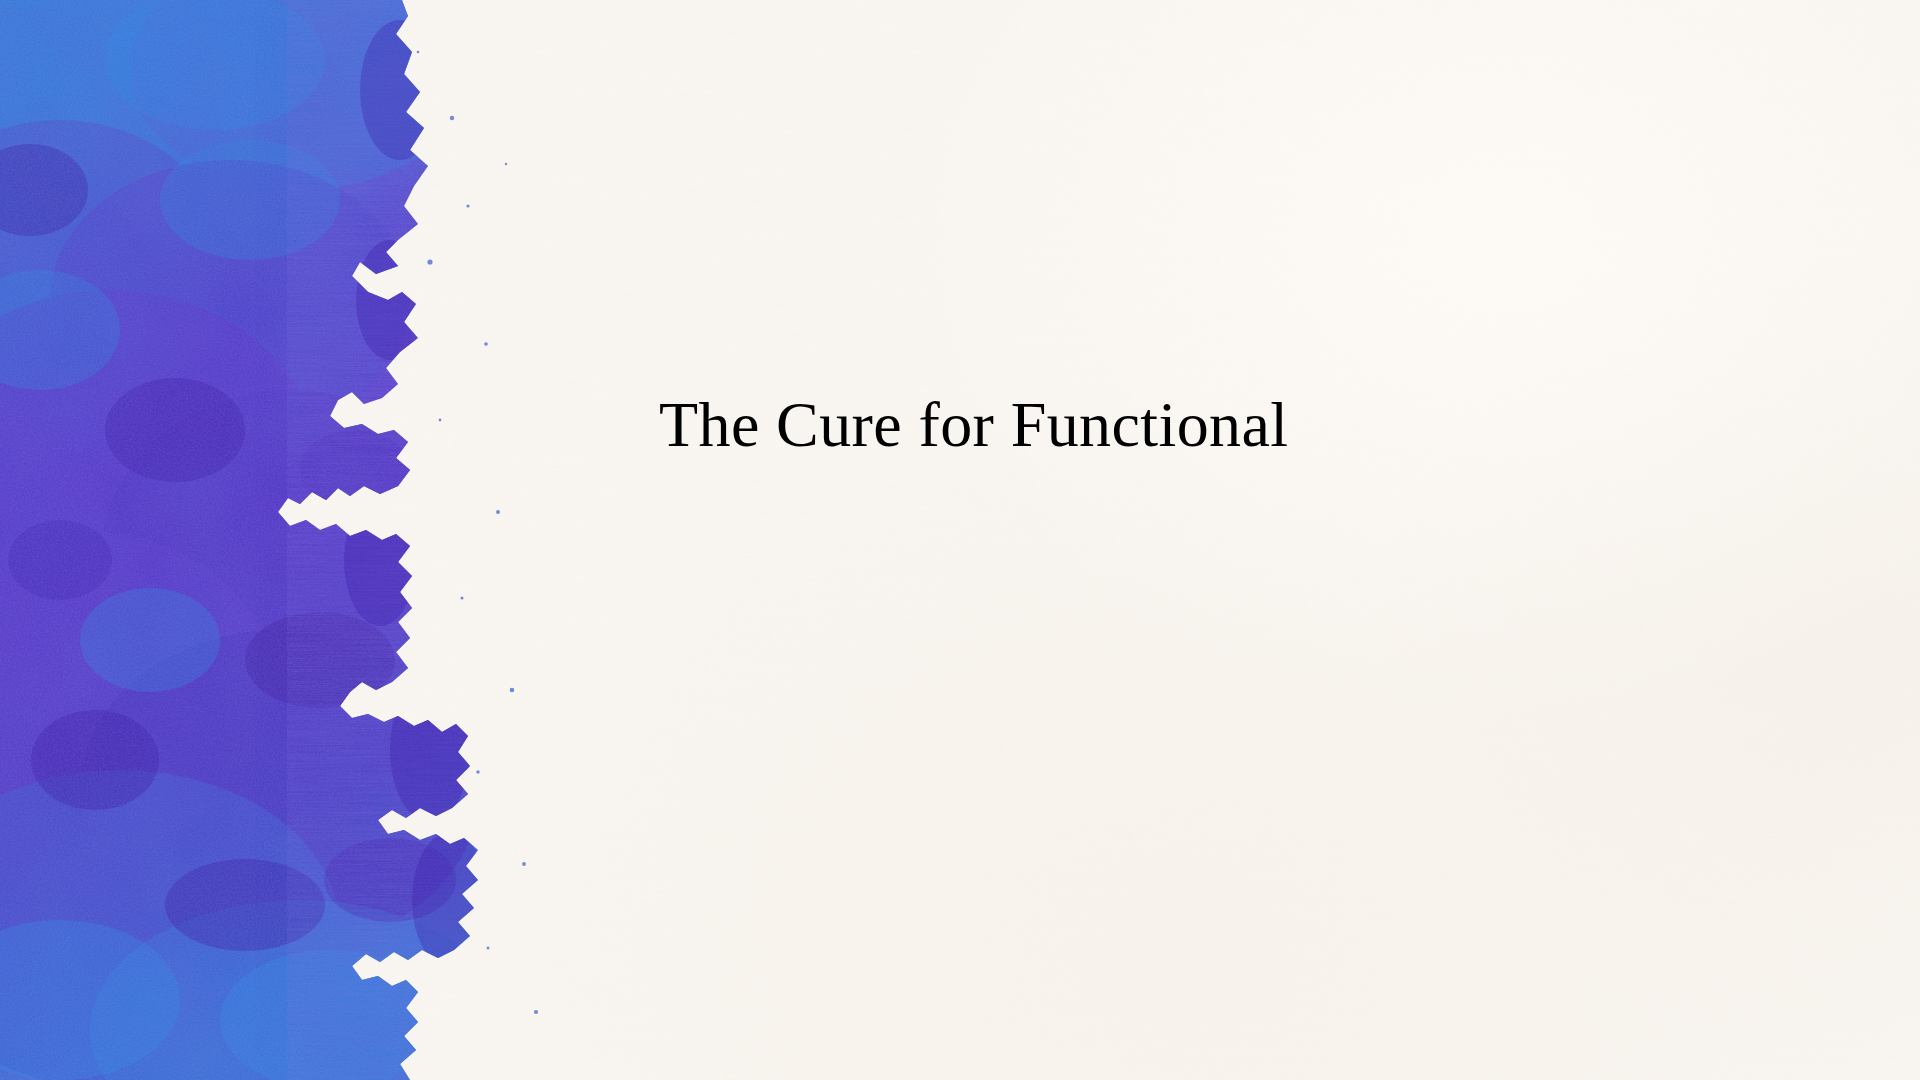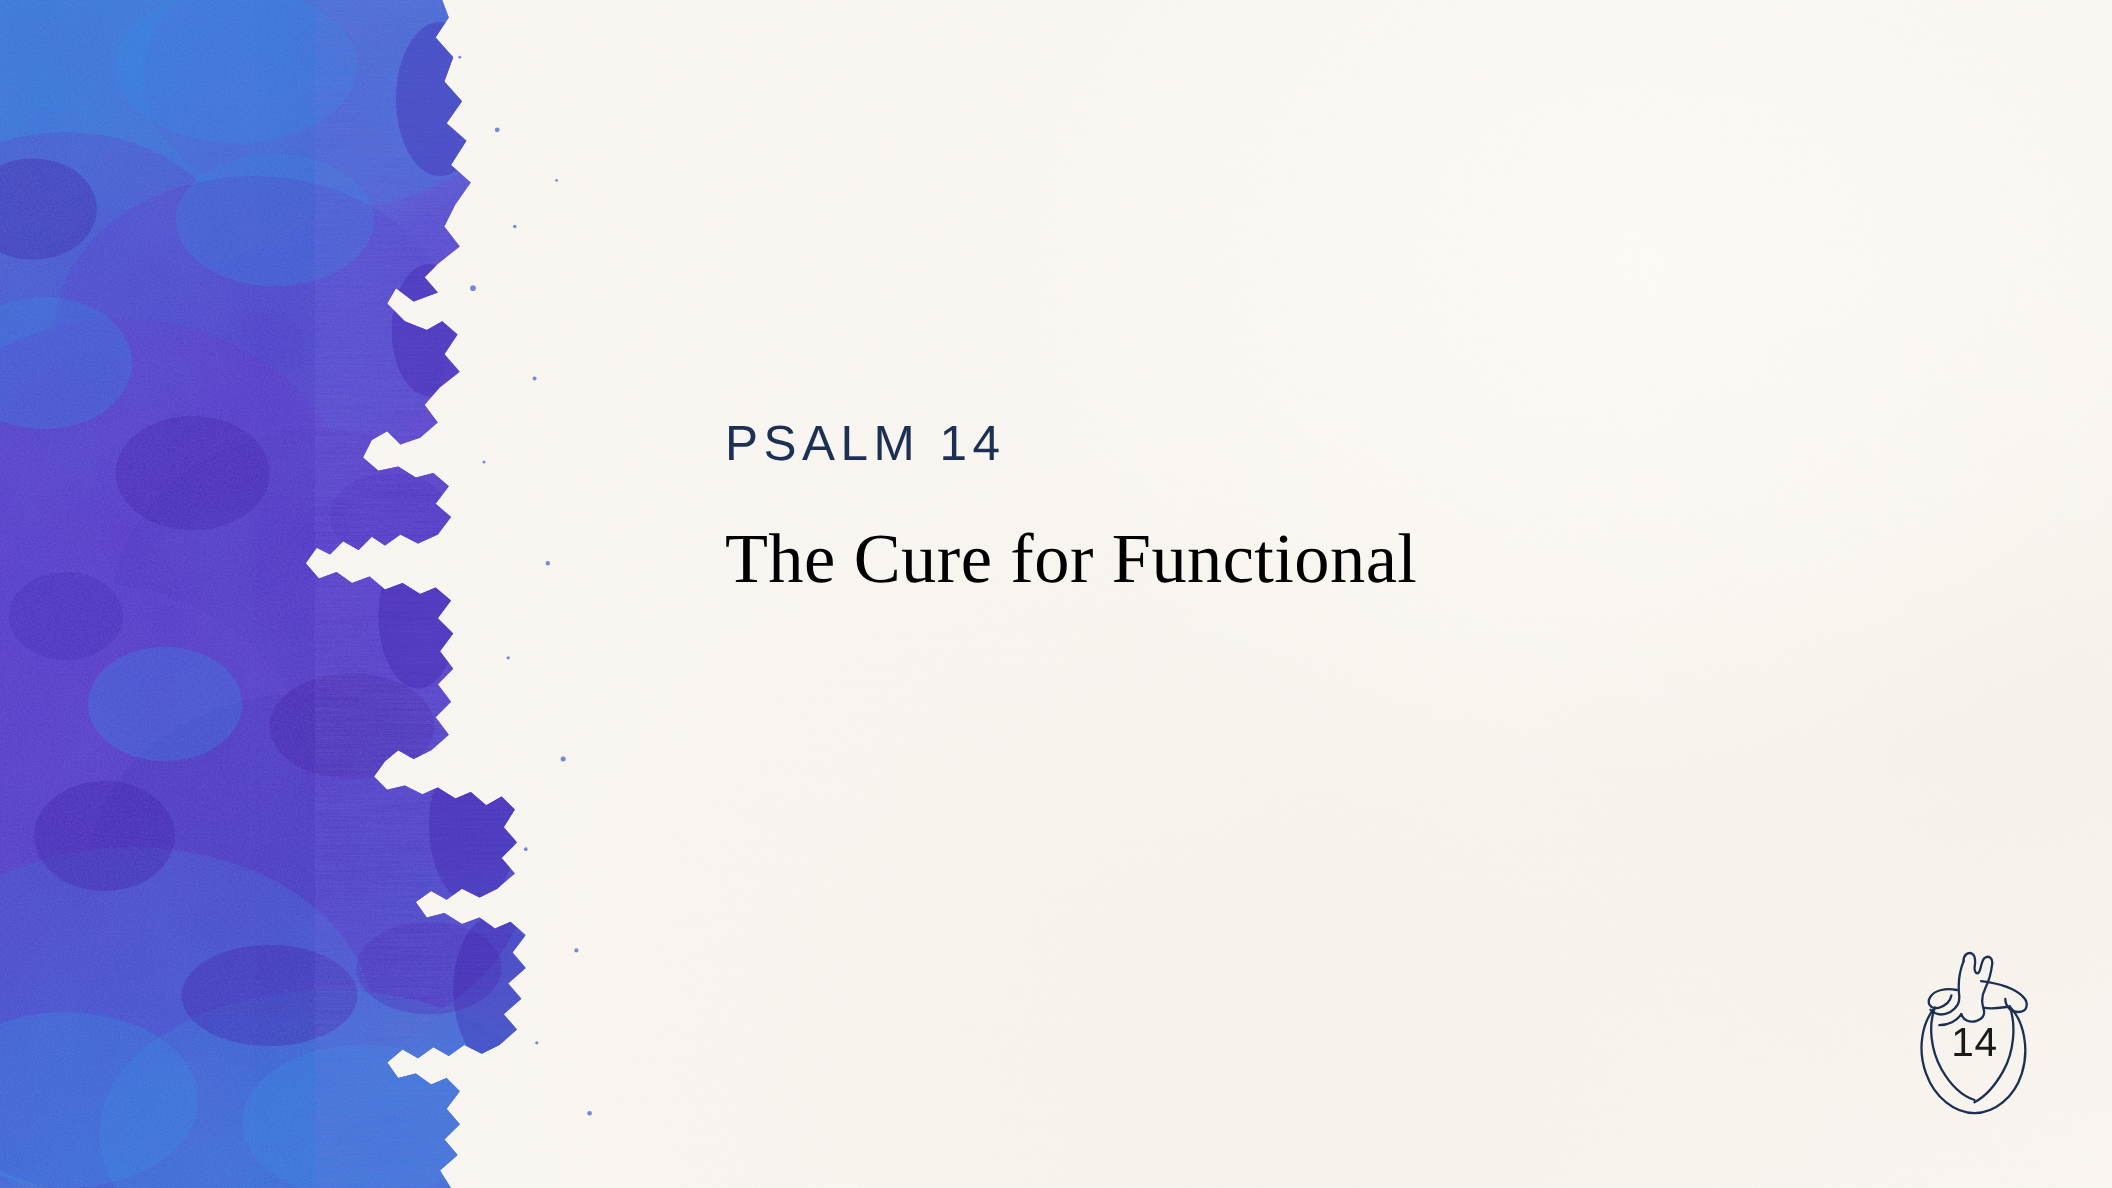--- a/index.html
+++ b/index.html
@@ -280,79 +280,25 @@
         <circle cx="524" cy="864" r="1.9"></circle>
         <circle cx="488" cy="948" r="1.5"></circle>
         <circle cx="536" cy="1012" r="2.1"></circle>
         <circle cx="418" cy="52" r="1.3"></circle>
         <circle cx="506" cy="164" r="1.2"></circle>
       </g>
     </svg>
   </div>
 
   <div class="text-block">
-    <div class="eyebrow">PSALM 14</div>
     <h1 class="title">
       <span class="title-line">The Cure for Functional</span>
     </h1>
   </div>
 
-  <div class="heart-badge">
-    <svg viewBox="0 0 112 162" aria-hidden="true">
-      <g fill="none" stroke="#1b3052" stroke-width="2.1" stroke-linecap="round" stroke-linejoin="round">
-
-        <path d="M20,58
-                 C8,72 4,96 12,118
-                 C20,140 38,154 56,154
-                 C74,154 92,140 99,118
-                 C106,96 101,70 88,57"></path>
-
-        <path d="M20,58
-                 C14,74 16,96 26,114
-                 C34,128 44,138 56,142"></path>
-
-        <path d="M88,57
-                 C94,74 92,98 82,116
-                 C74,130 64,140 56,144"></path>
-
-        <path d="M62,34
-                 C78,36 92,40 100,48
-                 C106,54 104,62 96,62
-                 C88,62 84,56 84,50"></path>
-
-        <path d="M40,42
-                 C30,40 20,42 16,48
-                 C12,54 16,60 24,58
-                 C30,56 34,52 35,47"></path>
-
-        <path d="M46,16
-                 C42,26 41,36 42,46
-                 C43,54 40,58 34,62
-                 C26,66 20,64 16,60"></path>
-
-        <path d="M46,16
-                 C46,10 50,7 54,9
-                 C57,11 57,16 56,22
-                 C56,26 58,28 60,26
-                 C62,23 62,16 65,13
-                 C69,10 73,13 72,19
-                 C71,27 69,34 66,40
-                 C63,46 62,52 64,58
-                 C66,64 64,68 58,70
-                 C52,72 46,70 44,64"></path>
-
-        <path d="M44,64
-                 C40,70 32,74 24,74"></path>
-
-        <path d="M64,58
-                 C72,60 80,58 88,57"></path>
-      </g>
-    </svg>
-    <div class="heart-number">14</div>
-  </div>
 
   <svg class="grain-overlay" viewBox="0 0 1920 1080" preserveAspectRatio="none" aria-hidden="true">
     <defs>
       <filter id="globalGrain" x="0" y="0" width="100%" height="100%">
         <feTurbulence type="fractalNoise" baseFrequency="0.9" numOctaves="3" seed="5" result="gg"></feTurbulence>
         <feColorMatrix in="gg" type="matrix" values="0 0 0 0 0.72  0 0 0 0 0.70  0 0 0 0 0.72  0 0 0 0.08 0"></feColorMatrix>
       </filter>
     </defs>
     <rect width="1920" height="1080" filter="url(#globalGrain)"></rect>
   </svg>

